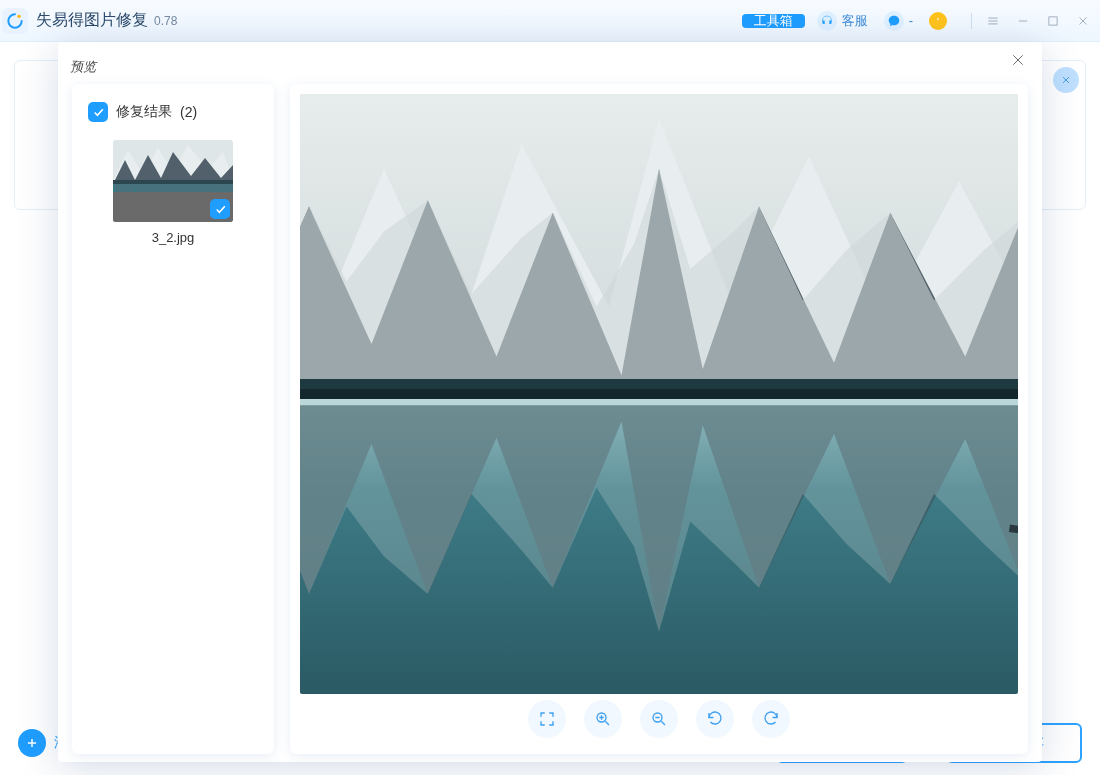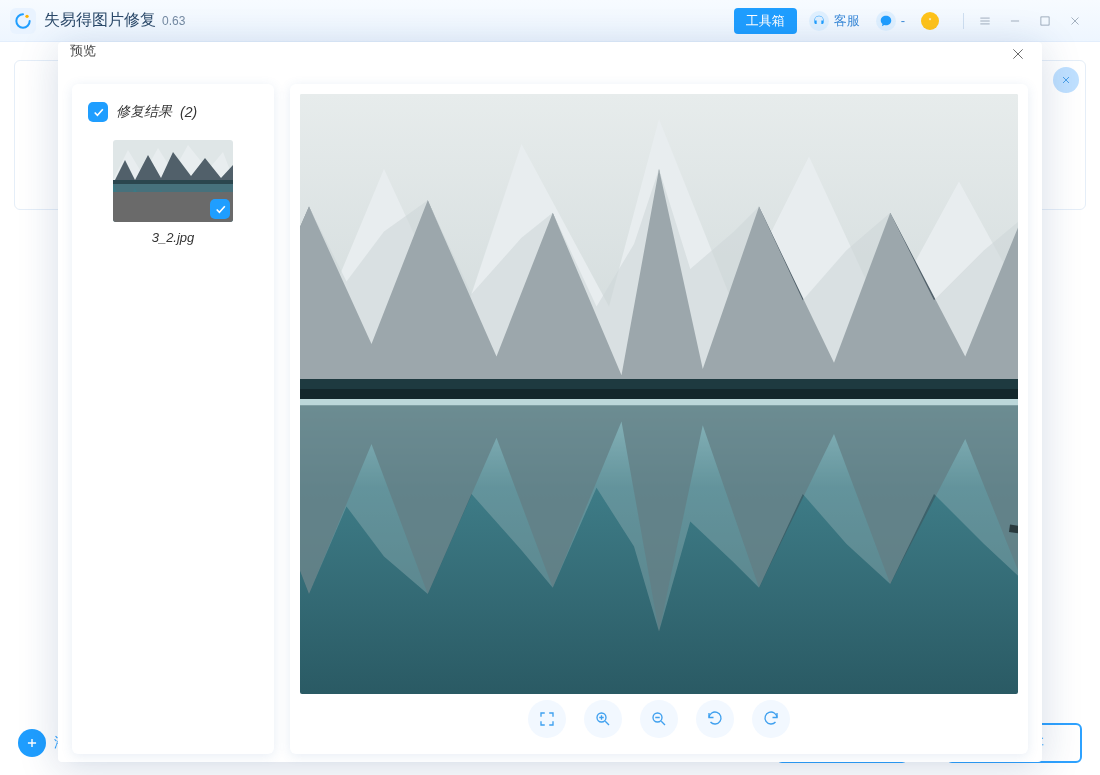--- a/index.html
+++ b/index.html
@@ -9,34 +9,34 @@
     width: 1100px;
     height: 775px;
     overflow: hidden;
     position: relative;
   }
   
   .titlebar {
     height: 42px;
     background: linear-gradient(to bottom,#f7fbff,#eef6ff);
     display:flex;align-items:center;
-    padding: 0 10px;
+    padding: 0 2px;
     border-bottom:1px solid #e3eefc;
   }
   .titlebar .logo {
     width:26px;height:26px;border-radius:6px;
     background:#e9f3ff;display:flex;align-items:center;justify-content:center;
     margin-right:8px;
   }
   .titlebar .logo svg{width:16px;height:16px;}
   .titlebar .app-title{font-size:16px;color:#2c4a6a;font-weight:500;}
   .titlebar .app-ver{font-size:12px;color:#758aa2;margin-left:6px;}
   .titlebar .spacer{flex:1;}
   .titlebar .tbtn{
-    height:26px;padding:0 12px;border-radius:4px;
+    height:14px;padding:0 12px;border-radius:4px;
     background:#1f9eff;color:#fff;font-size:13px;
     display:flex;align-items:center;margin-right:12px;
   }
   .titlebar .hdr-link{
     display:flex;align-items:center;gap:5px;font-size:13px;color:#3c8bd9;margin-right:16px;
   }
   .titlebar .hdr-link .ic{
     width:20px;height:20px;border-radius:50%;
     display:flex;align-items:center;justify-content:center;
   }
@@ -87,34 +87,33 @@
   .bottom-bar .outline{background:#fff;color:#2ea2ff;border:2px solid #2ea2ff;}
   
   
   .modal{
     position:absolute;left:58px;top:42px;width:984px;height:720px;
     background:#fff;border-radius:4px;
     box-shadow:0 6px 40px rgba(20,60,120,.18);
     display:flex;flex-direction:column;
   }
   .modal-header{
-    height:34px;display:flex;align-items:flex-start;padding:0 12px;
+    height:34px;display:flex;align-items:flex-end;padding:0 12px;font-style:italic;
   }
   .modal-header .title{font-size:13px;color:#4a4a4a;}
   .modal-header .flex{flex:1;}
   .modal-header .close{color:#6b6b6b;padding:4px;}
   .modal-header .close svg{width:16px;height:16px;stroke:currentColor;fill:none;stroke-width:1.5;}
   .modal-body{flex:1;display:flex;gap:16px;padding:8px 14px;}
   
   
   .side-card{
     width:202px;background:#fff;border-radius:6px;
     box-shadow:0 2px 12px rgba(60,110,170,.12);
     padding:18px 16px;
-    font-style:italic;
   }
   .side-head{display:flex;align-items:center;gap:8px;font-size:14px;color:#333;margin-bottom:18px;}
   .chk{
     width:20px;height:20px;border-radius:5px;background:#1f9eff;
     display:flex;align-items:center;justify-content:center;flex-shrink:0;
   }
   .chk svg{width:13px;height:13px;stroke:#fff;stroke-width:3;fill:none;}
   .thumb-item{margin-bottom:18px;}
   .thumb-wrap{
     position:relative;width:120px;height:82px;margin:0 auto 8px;
@@ -170,21 +169,21 @@
 <body>
 
 <div class="titlebar">
   <div class="logo">
     <svg viewBox="0 0 24 24">
         <path d="M12 2a10 10 0 1 0 10 10" fill="none" stroke="#1f9eff" stroke-width="3" stroke-linecap="round"></path>
         <circle cx="18" cy="5" r="2.5" fill="#ffb300"></circle>
       </svg>
   </div>
   <span class="app-title">失易得图片修复</span>
-  <span class="app-ver">0.63</span>
+  <span class="app-ver">0.78</span>
   <div class="spacer"></div>
   <div class="tbtn">工具箱</div>
   <div class="hdr-link">
     <span class="ic ic-blue">
         <svg viewBox="0 0 24 24">
           <path d="M12 3a8 8 0 0 0-8 8v4a2 2 0 0 0 2 2h2v-6H5a7 7 0 0 1 14 0h-3v6h2a2 2 0 0 0 2-2v-4a8 8 0 0 0-8-8z"></path>
         </svg>
       </span>
     <span>客服</span>
   </div>

